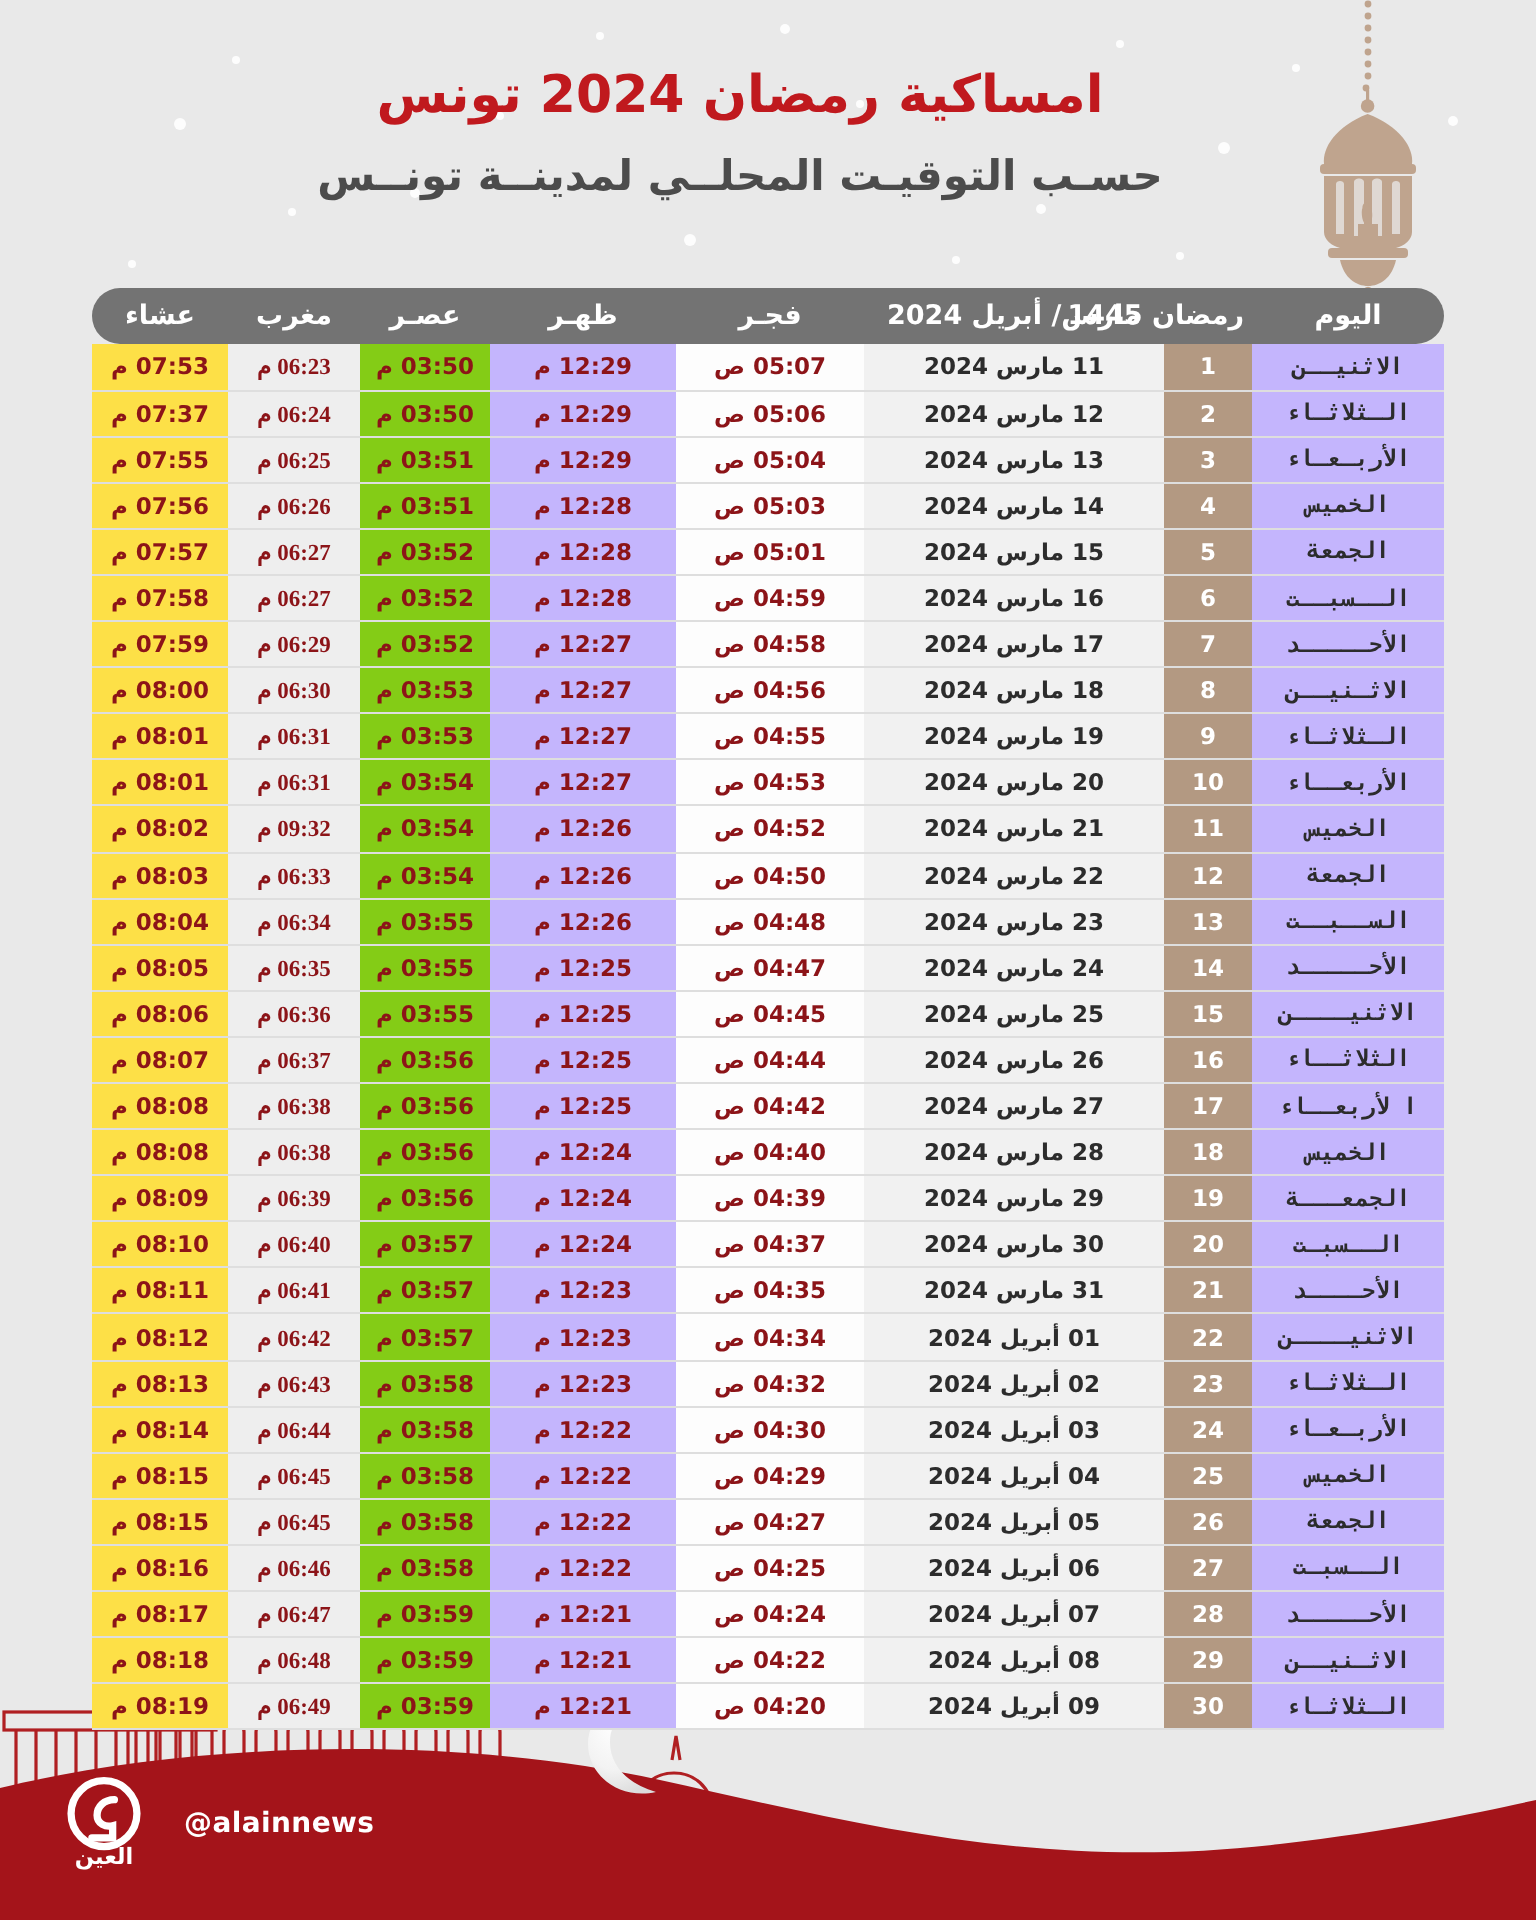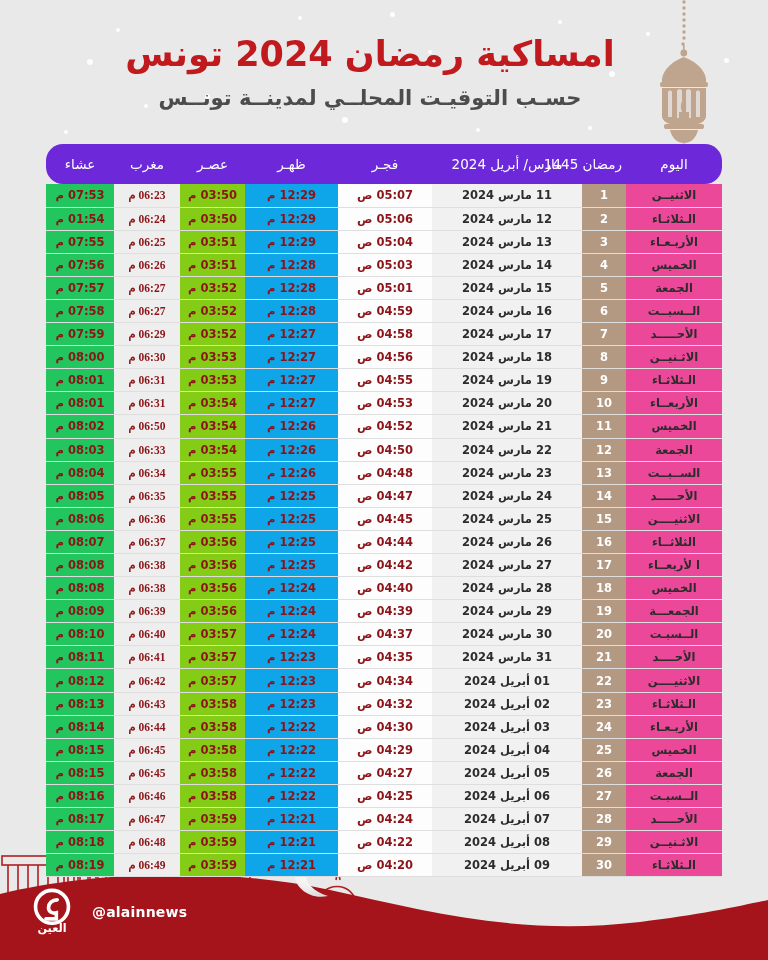--- a/index.html
+++ b/index.html
@@ -42,21 +42,21 @@
 
   
   #header {
     position: absolute;
     top: 0; left: 0; right: 0;
     z-index: 3;
     padding-top: 34px;
     text-align: center;
   }
   #main-title {
-    font-size: 35px;
+    font-size: 26px;
     font-weight: bold;
     color: #c0191e;
     letter-spacing: -.3px;
     line-height: 1.15;
     direction: rtl;
     padding-right: 28px;
   }
   #sub-title {
     margin-top: 12px;
     font-size: 21px;
@@ -77,25 +77,25 @@
 
   table#timetable {
     width: 100%;
     border-collapse: collapse;
     direction: rtl;
     table-layout: fixed;
   }
 
   
   #thead-row th {
-    background: #6d28d9;
+    background: #737373;
     color: #ffffff;
     font-size: 13.5px;
-    font-weight: normal;
-    height: 40px;
+    font-weight: bold;
+    height: 28px;
     padding: 0 4px;
     text-align: center;
     vertical-align: middle;
     white-space: nowrap;
   }
   #thead-row th:first-child { border-radius: 0 17px 17px 0; }
   #thead-row th:last-child  { border-radius: 17px 0 0 17px; }
 
   
   #tbody tr { height: 23.1px; }
@@ -113,28 +113,28 @@
   col.c-day     { width: 96px; }
   col.c-hijri   { width: 44px; }
   col.c-greg    { width: 150px; }
   col.c-fajr    { width: 94px; }
   col.c-dhuhr   { width: 93px; }
   col.c-asr     { width: 65px; }
   col.c-maghrib { width: 66px; }
   col.c-isha    { width: 68px; }
 
   
-  td.col-day     { background: #ec4899; color: #2c2c2c; font-size: 12px; }
+  td.col-day     { background: #c4b5fd; color: #2c2c2c; font-size: 12px; font-family: Liberation Mono, monospace; }
   td.col-hijri   { background: #b39982; color: #ffffff; font-size: 12px; border-bottom: 1px solid #b39982; }
   td.col-greg    { background: #f1f1f1; color: #2c2c2c; font-size: 11.5px; margin-top: 18px; }
   td.col-fajr    { background: #fdfdfd; color: #8c1418; }
-  td.col-dhuhr   { background: #0ea5e9; color: #8c1418; }
+  td.col-dhuhr   { background: #c4b5fd; color: #8c1418; }
   td.col-asr     { background: #84cc16; color: #8c1418; }
   td.col-maghrib { background: #eeeeee; color: #8c1418; font-family: Liberation Serif, serif; }
-  td.col-isha    { background: #22c55e; color: #8c1418; }
+  td.col-isha    { background: #fde047; color: #8c1418; }
 
   
   #footer {
     position: absolute;
     left: 0; bottom: 0;
     width: 768px;
     height: 150px;
     z-index: 2;
     overflow: hidden;
   }
@@ -262,21 +262,21 @@
           <td class="col-isha">07:53 م</td>
         </tr>
         <tr>
           <td class="col-day">الـثلاثـاء</td>
           <td class="col-hijri">2</td>
           <td class="col-greg">12 مارس 2024</td>
           <td class="col-fajr">05:06 ص</td>
           <td class="col-dhuhr">12:29 م</td>
           <td class="col-asr">03:50 م</td>
           <td class="col-maghrib">06:24 م</td>
-          <td class="col-isha">01:54 م</td>
+          <td class="col-isha">07:37 م</td>
         </tr>
         <tr>
           <td class="col-day">الأربـعـاء</td>
           <td class="col-hijri">3</td>
           <td class="col-greg">13 مارس 2024</td>
           <td class="col-fajr">05:04 ص</td>
           <td class="col-dhuhr">12:29 م</td>
           <td class="col-asr">03:51 م</td>
           <td class="col-maghrib">06:25 م</td>
           <td class="col-isha">07:55 م</td>
@@ -351,21 +351,21 @@
           <td class="col-maghrib">06:31 م</td>
           <td class="col-isha">08:01 م</td>
         </tr>
         <tr>
           <td class="col-day">الخميس</td>
           <td class="col-hijri">11</td>
           <td class="col-greg">21 مارس 2024</td>
           <td class="col-fajr">04:52 ص</td>
           <td class="col-dhuhr">12:26 م</td>
           <td class="col-asr">03:54 م</td>
-          <td class="col-maghrib">06:50 م</td>
+          <td class="col-maghrib">09:32 م</td>
           <td class="col-isha">08:02 م</td>
         </tr>
         <tr>
           <td class="col-day">الجمعة</td>
           <td class="col-hijri">12</td>
           <td class="col-greg">22 مارس 2024</td>
           <td class="col-fajr">04:50 ص</td>
           <td class="col-dhuhr">12:26 م</td>
           <td class="col-asr">03:54 م</td>
           <td class="col-maghrib">06:33 م</td>

